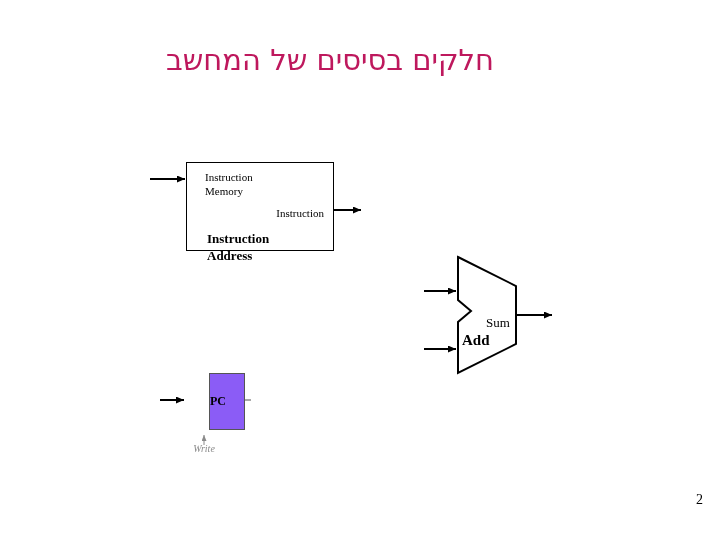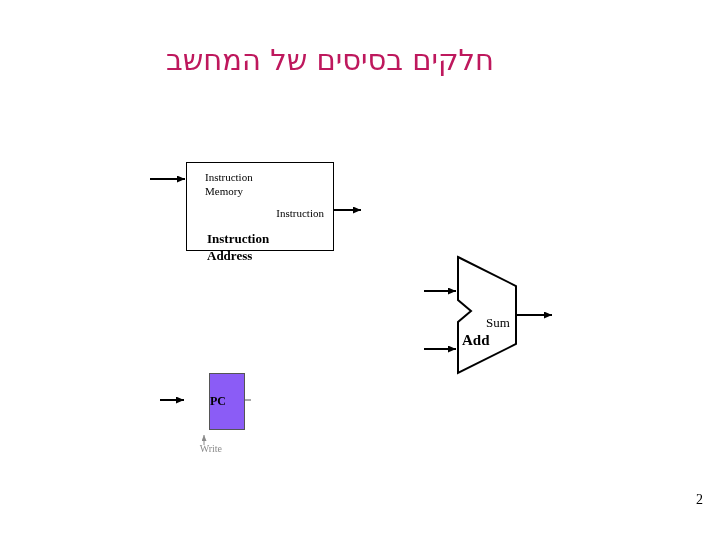--- a/index.html
+++ b/index.html
@@ -30,21 +30,21 @@
   .add-label { position: absolute; left: 462px; top: 332px; font-size: 15px; font-weight: bold; }
 
   .pc-box {
     position: absolute; left: 186px; top: 373px; width: 36px; height: 57px;
     border: 1px solid #555; background: #8b5cf6;
     display: flex; align-items: center; justify-content: flex-start;
     font-size: 12px; font-weight: bold; margin-left: 23px;
   }
   .write-label {
     position: absolute; left: 186px; top: 443px; width: 36px;
-    text-align: right; font-size: 10px; color: #8a8a8a;
+    text-align: center; font-size: 10px; color: #8a8a8a; font-style: italic;
   }
 
   .page-number { position: absolute; left: 696px; top: 492px; font-size: 14px; }
 </style>
 </head>
 <body>
 
 <div class="slide">
 
   <svg class="wires" viewBox="0 0 720 540" xmlns="http://www.w3.org/2000/svg">

